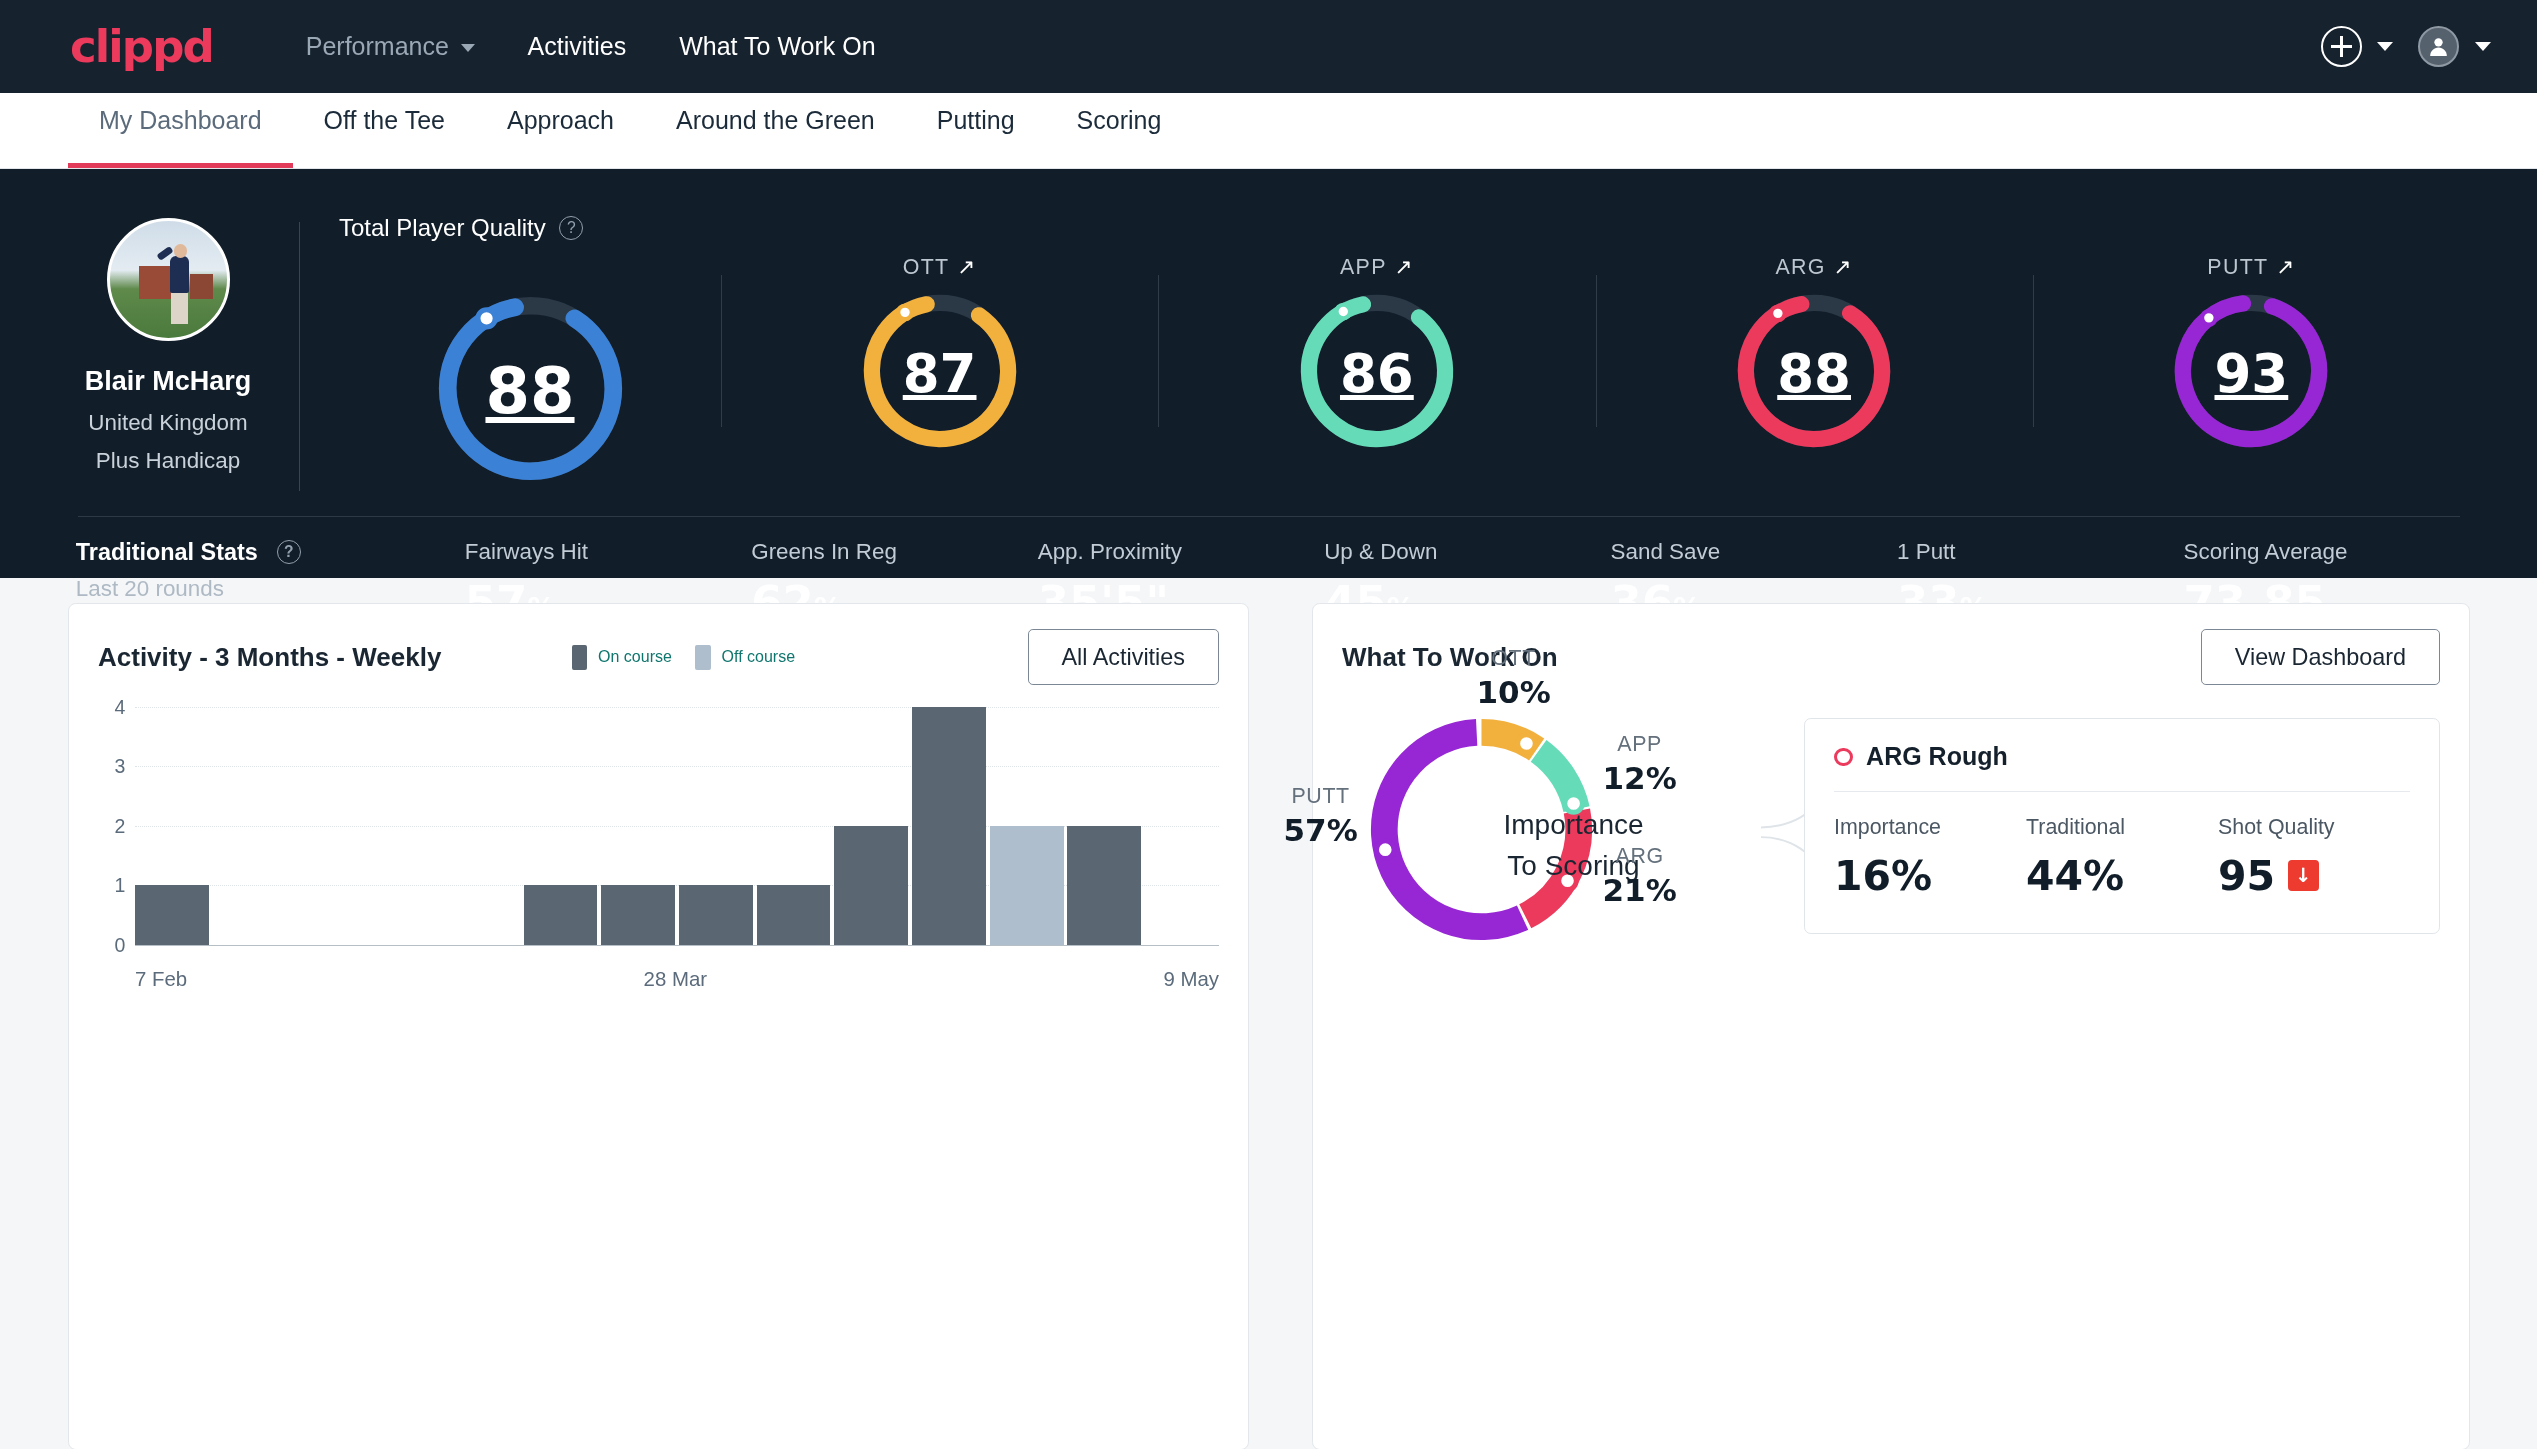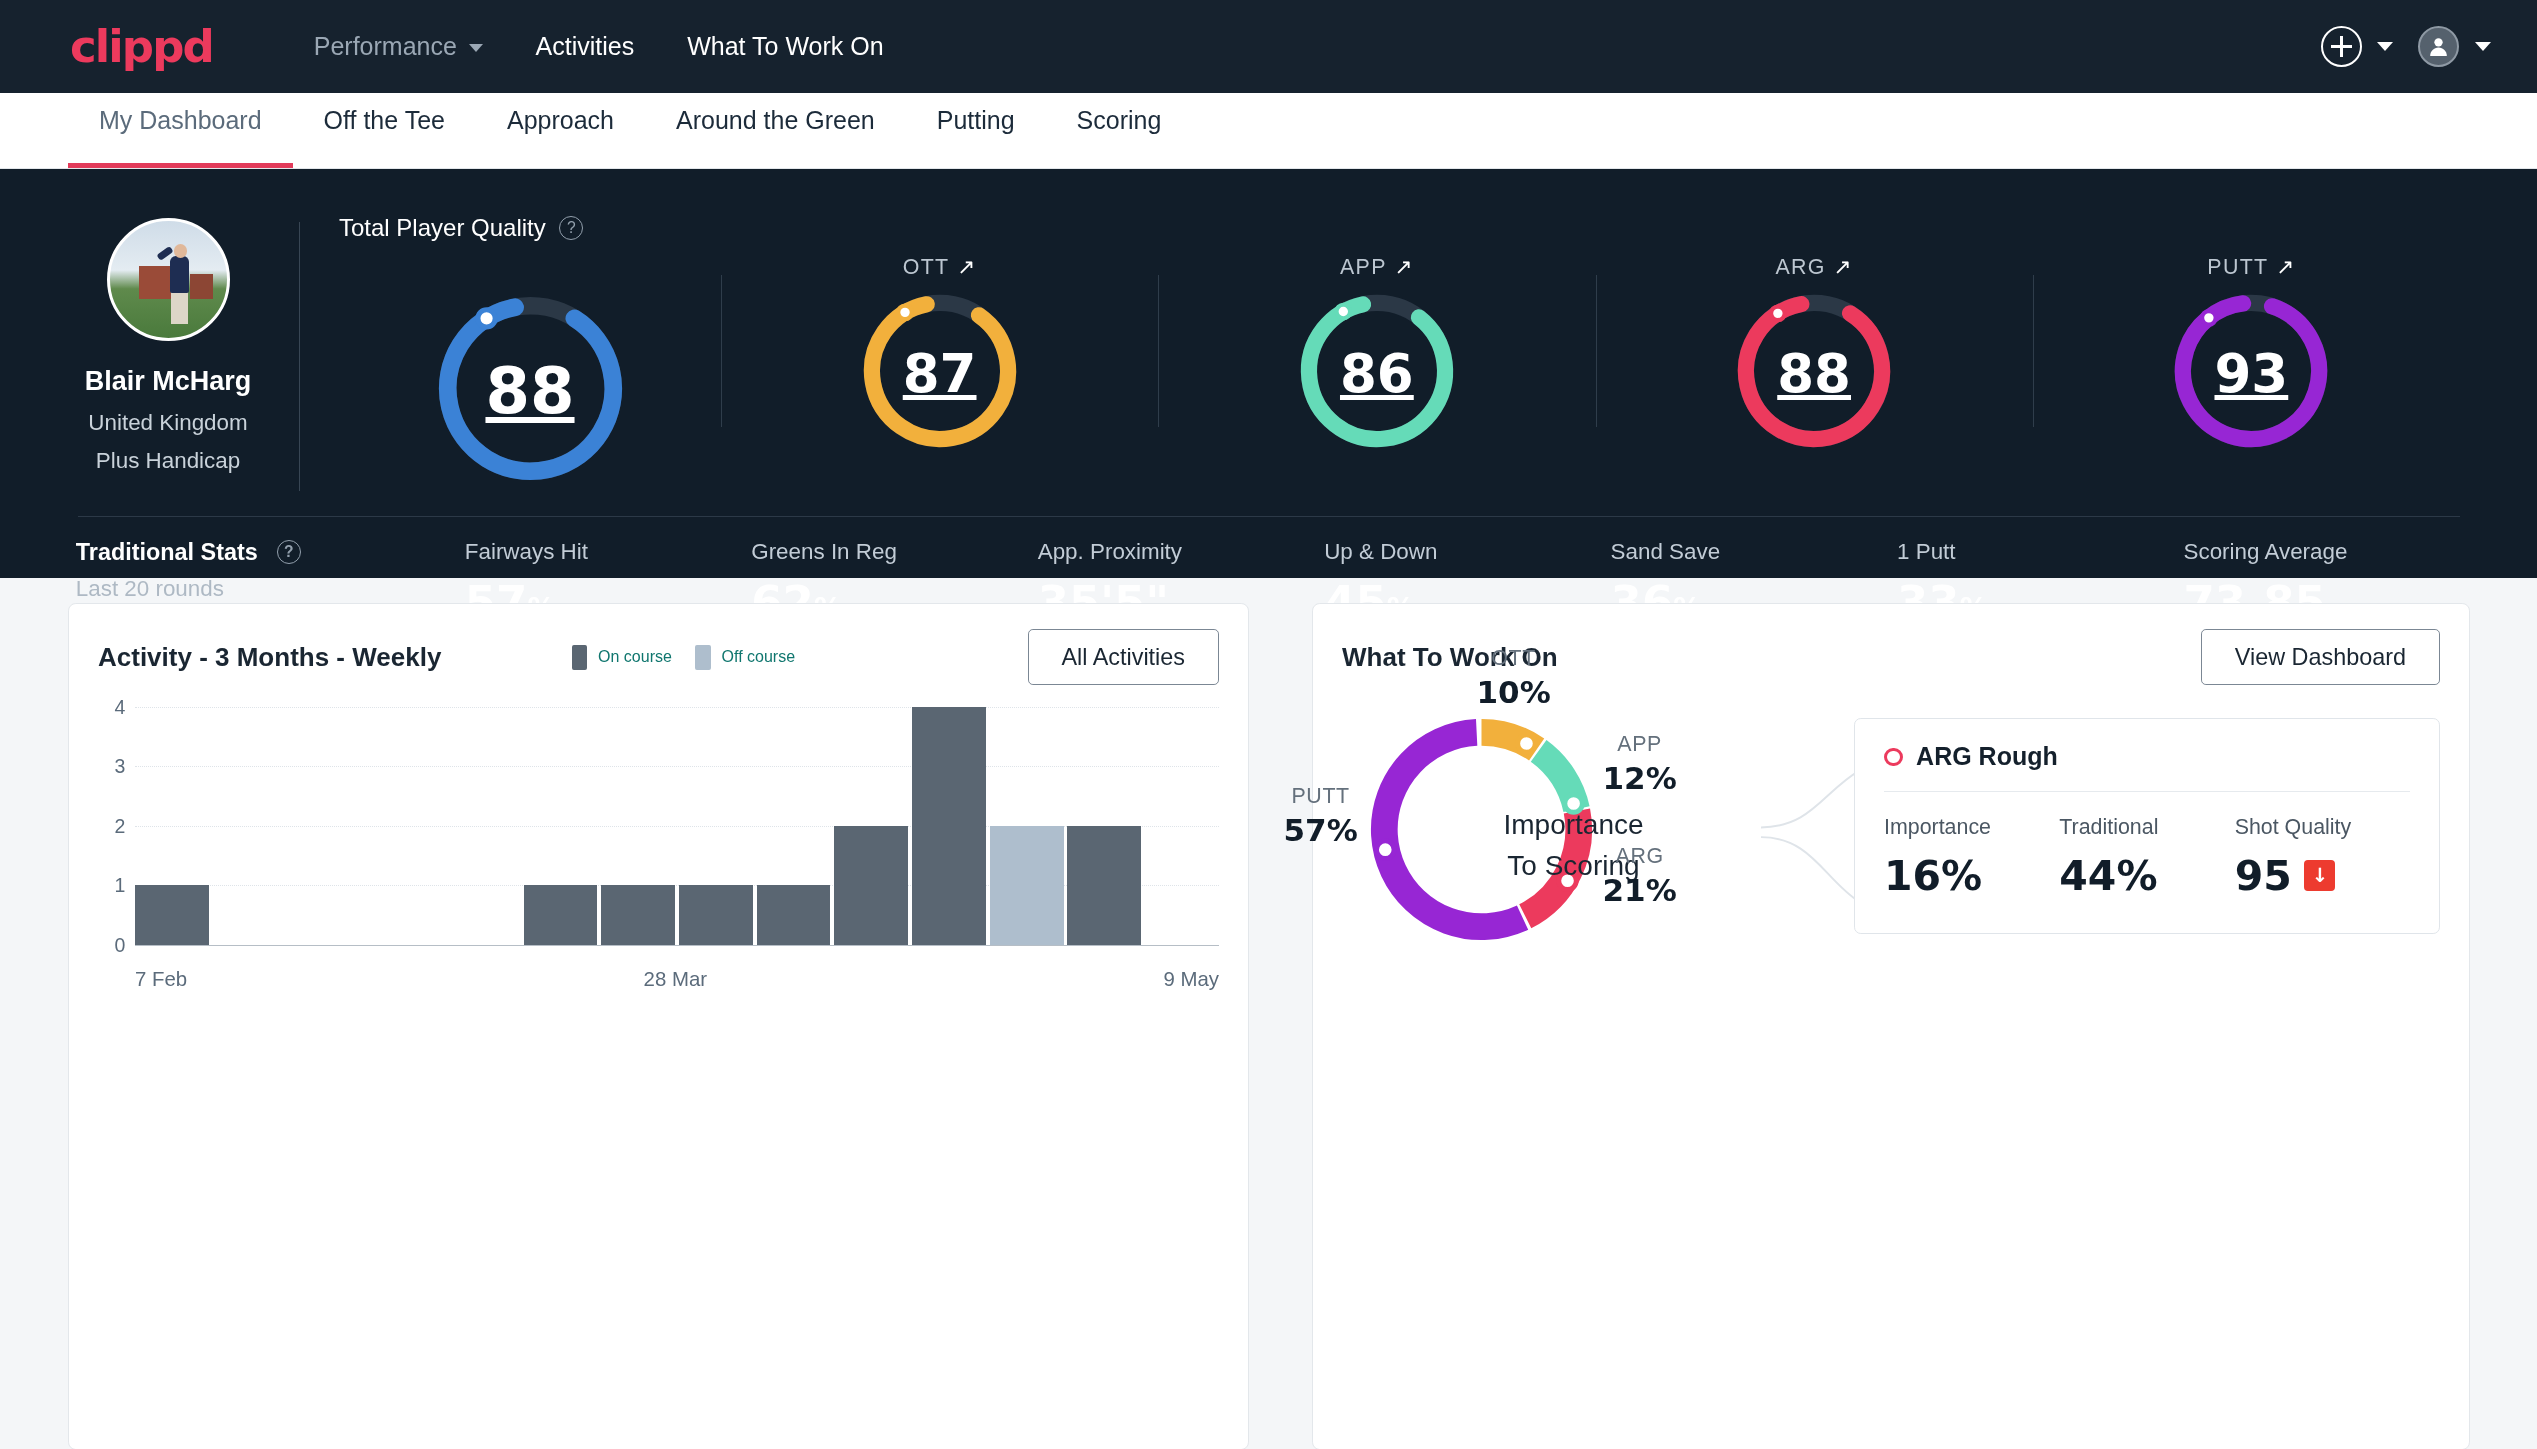--- a/index.html
+++ b/index.html
@@ -29,21 +29,21 @@
   .navlinks { display: flex; align-items: center; gap: 53px; }
   .navlink {
     color: #ffffff;
     font-size: 25px;
     display: flex;
     align-items: center;
     gap: 11.7px;
     cursor: pointer;
     white-space: nowrap;
   }
-  .navlink.muted { color: #9aa7b4; margin-left: 8px; }
+  .navlink.muted { color: #9aa7b4; }
   .caret {
     display: inline-block;
     width: 0; height: 0;
     border-left: 7.8px solid transparent;
     border-right: 7.8px solid transparent;
     border-top: 8.8px solid currentColor;
     margin-top: 3.9px;
   }
   .topright {
     margin-left: auto;
@@ -369,21 +369,21 @@
     font-weight: 500;
     pointer-events: none;
   }
   .dlabel { position: absolute; text-align: center; }
   .dlabel .k { font-size: 21.4px; color: #64707c; letter-spacing: 0.6px; }
   .dlabel .v { font-size: 31px; color: #111d29; font-weight: bold; margin-top: 2.9px; font-family: "DejaVu Sans", sans-serif; }
 
   .detail {
     position: absolute;
     right: 0; top: 27px;
-    width: 586px;
+    width: 636px;
     border: 1px solid #e0e5ea;
     border-radius: 6.8px;
     padding: 23.4px 29px 33px 29px;
     background: #fff;
   }
   .detail-head { display: flex; align-items: center; gap: 13.6px; }
   .ring-dot {
     width: 18.5px; height: 18.5px; border-radius: 50%;
     border: 3.9px solid #ec3a5d;
   }

